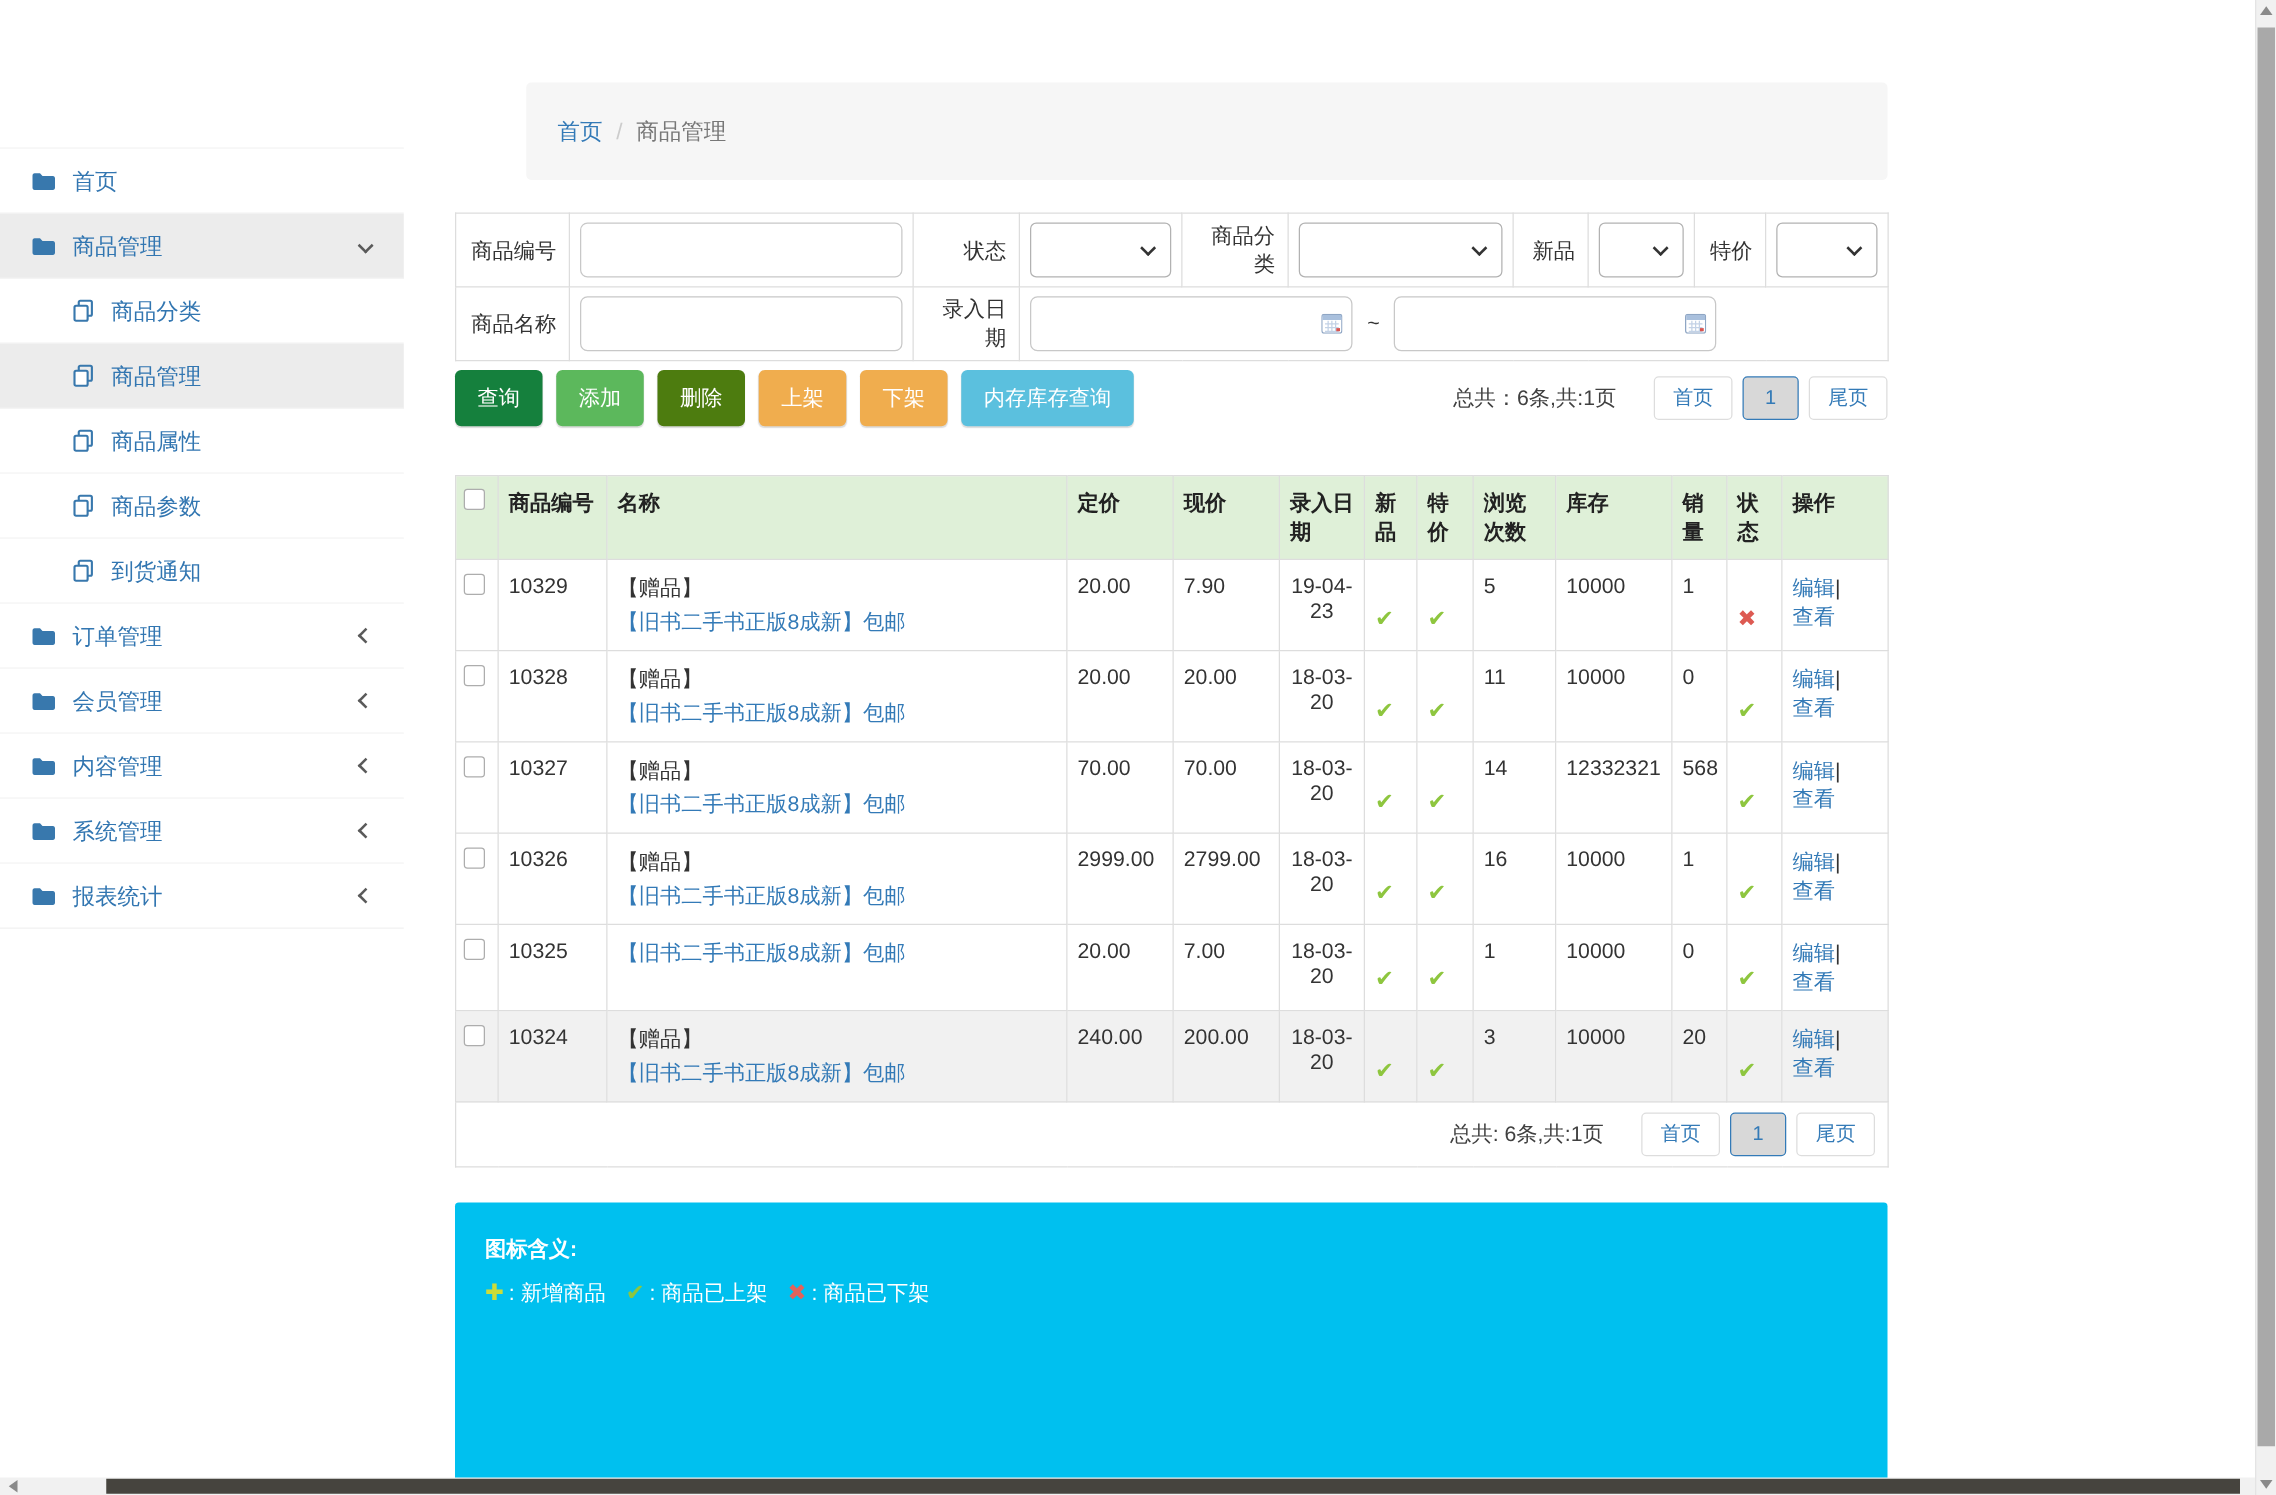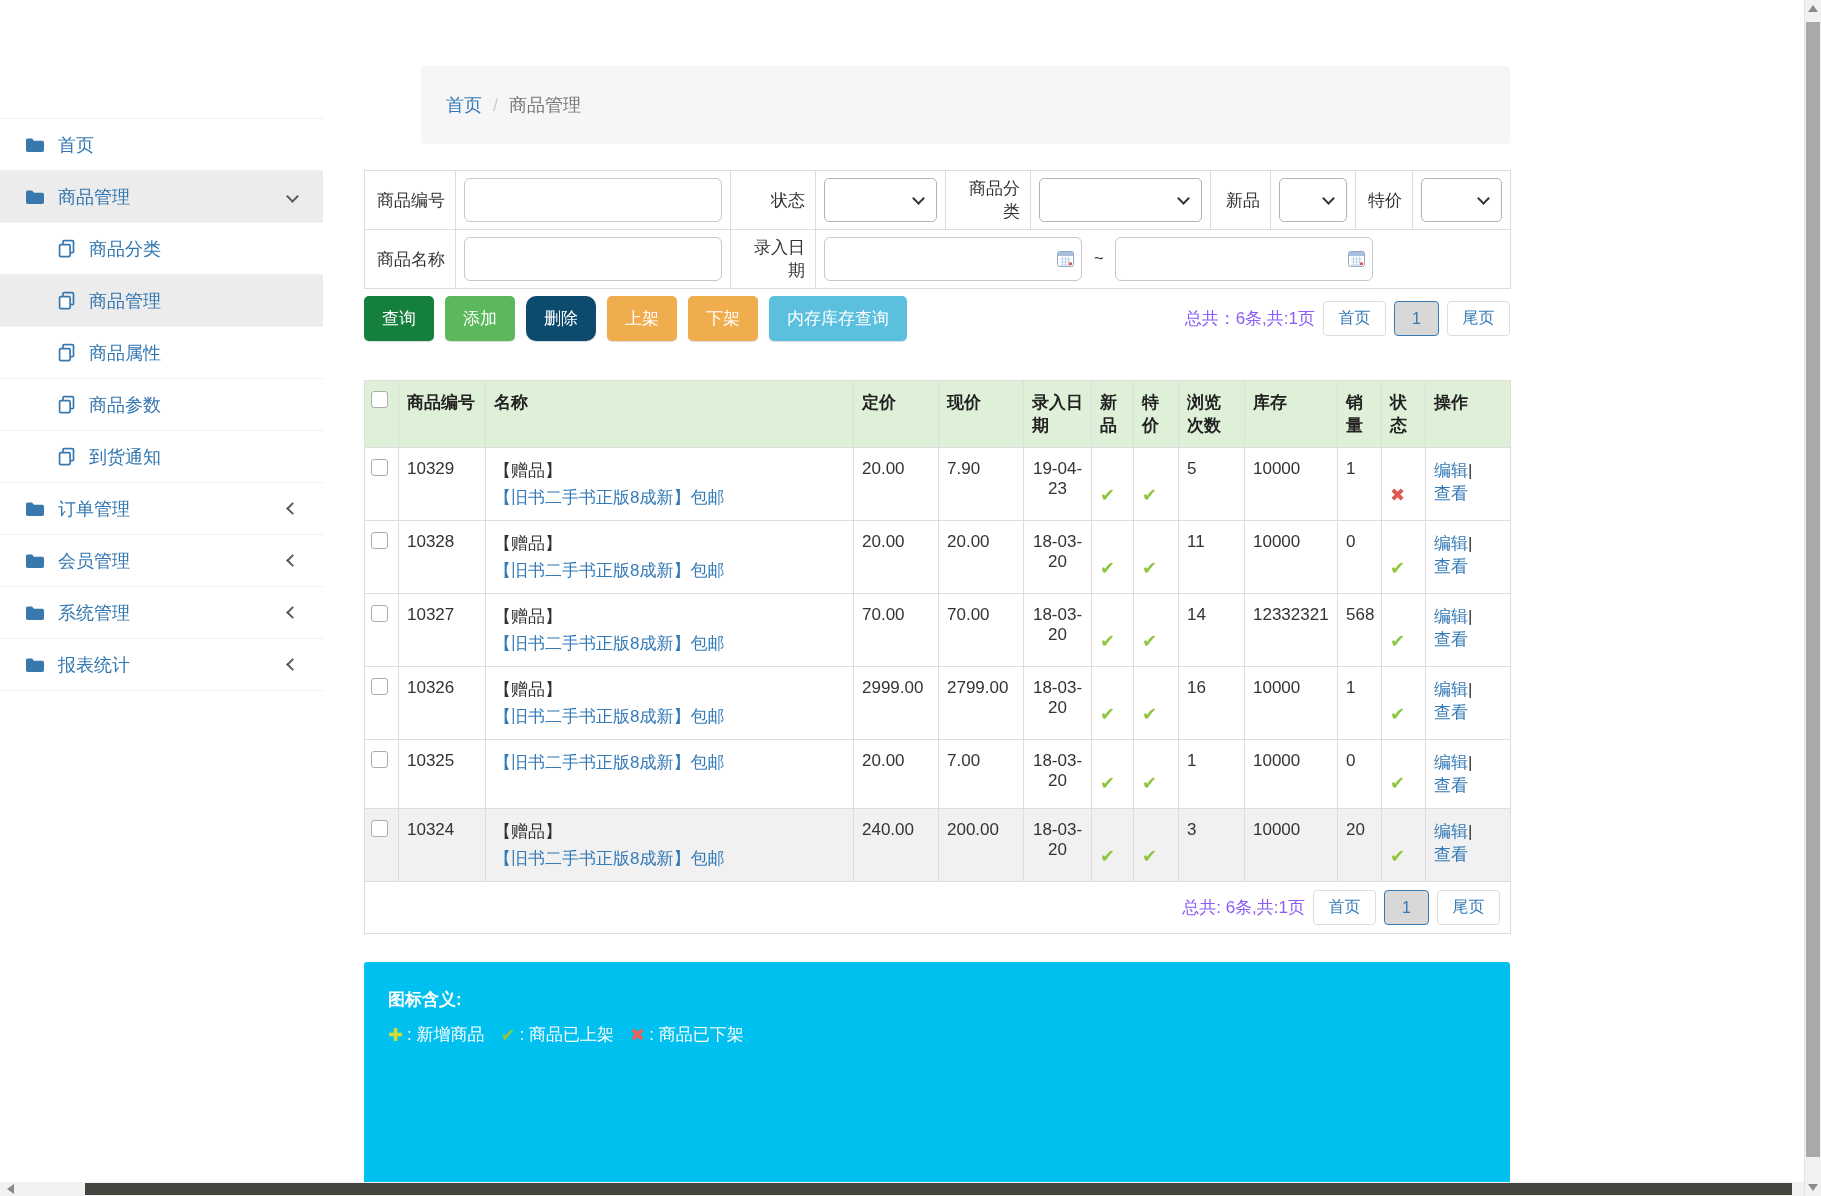--- a/index.html
+++ b/index.html
@@ -42,21 +42,21 @@
   .date-cell { white-space:nowrap; }
   .date-wrap { position:relative; display:inline-block; width:258px; vertical-align:middle; }
   .date-wrap svg { position:absolute; right:8px; top:14px; }
   .tilde { display:inline-block; margin:0 7px; vertical-align:middle; }
 
   
   .toolbar { display:flex; justify-content:space-between; align-items:center; margin-top:7px; }
   .btns { display:flex; gap:11px; }
   .tb-btn { height:45px; padding:0 18px; border:none; border-radius:5px; color:#fff; font-size:17px; cursor:pointer; font-family:inherit; box-shadow:0 1px 1px rgba(0,0,0,.15); }
   .pager { display:flex; align-items:center; gap:8px; }
-  .pg-sum { margin-right:0; color:#8b5cf6; font-size:17px;text-align:right; }
+  .pg-sum { margin-right:22px; color:#404040; font-size:17px;text-align:right; }
   .pg-btn { min-width:63px; height:35px; padding:0 10px; background:#fff; border:1px solid #ddd; border-radius:4px; color:#337ab7; font-size:16px; display:flex; align-items:center; justify-content:center; cursor:pointer; }
   .pg-btn.cur { background:#d8d8d8; border-color:#337ab7; min-width:45px; }
 
   
   .data-table { width:1146px; border-collapse:collapse; margin-top:39px; table-layout:fixed; background:#fff; }
   .data-table th { background:#dff0d8; border:1px solid #ddd; padding:10px 8px; text-align:left; vertical-align:top; font-size:17px; color:#222; font-weight:bold; }
   .data-table td { border:1px solid #ddd; padding:11px 8px; vertical-align:top; font-size:17px; color:#333; }
   .data-table tr.hl td { background:#f1f1f1; }
   .c-name .pfx { margin-bottom:4px; }
   a.lnk { color:#337ab7; text-decoration:none; cursor:pointer; }
@@ -169,20 +169,29 @@
           <span class="s-label">订单管理</span>
           <span class="chev left"></span>
         </div>
         <div class="side-item">
           <span class="s-icon">
             <svg width="20" height="17" viewBox="0 0 20 17">
               <path d="M1 4.5C1 3.4 1.6 2.5 2.7 2.5H7l2 2.2h8.3c1.1 0 1.7.9 1.7 2v7.3c0 1.1-.6 2-1.7 2H2.7c-1.1 0-1.7-.9-1.7-2z" fill="#3878ad"></path>
             </svg>
           </span>
           <span class="s-label">会员管理</span>
+          <span class="chev left"></span>
+        </div>
+        <div class="side-item">
+          <span class="s-icon">
+            <svg width="20" height="17" viewBox="0 0 20 17">
+              <path d="M1 4.5C1 3.4 1.6 2.5 2.7 2.5H7l2 2.2h8.3c1.1 0 1.7.9 1.7 2v7.3c0 1.1-.6 2-1.7 2H2.7c-1.1 0-1.7-.9-1.7-2z" fill="#3878ad"></path>
+            </svg>
+          </span>
+          <span class="s-label">内容管理</span>
           <span class="chev left"></span>
         </div>
         <div class="side-item">
           <span class="s-icon">
             <svg width="20" height="17" viewBox="0 0 20 17">
               <path d="M1 4.5C1 3.4 1.6 2.5 2.7 2.5H7l2 2.2h8.3c1.1 0 1.7.9 1.7 2v7.3c0 1.1-.6 2-1.7 2H2.7c-1.1 0-1.7-.9-1.7-2z" fill="#3878ad"></path>
             </svg>
           </span>
           <span class="s-label">系统管理</span>
           <span class="chev left"></span>
@@ -275,21 +284,21 @@
           </span>
         </td>
       </tr>
     </tbody>
       </table>
 
     <div class="toolbar">
       <div class="btns" id="toolbar-btns">
           <button class="tb-btn" style="background: #15803d;">查询</button>
           <button class="tb-btn" style="background: rgb(92, 184, 92);">添加</button>
-          <button class="tb-btn" style="background: #0c4a6e; border-radius: 10px;">删除</button>
+          <button class="tb-btn" style="background: #4d7c0f;">删除</button>
           <button class="tb-btn" style="background: rgb(240, 173, 78);">上架</button>
           <button class="tb-btn" style="background: rgb(240, 173, 78);">下架</button>
           <button class="tb-btn" style="background: rgb(91, 192, 222);">内存库存查询</button>
         </div>
       <div class="pager" id="pager-top">
           <span class="pg-sum">总共：6条,共:1页</span>
           <button class="pg-btn">首页</button>
           <button class="pg-btn cur">1</button>
           <button class="pg-btn">尾页</button>
         </div>

